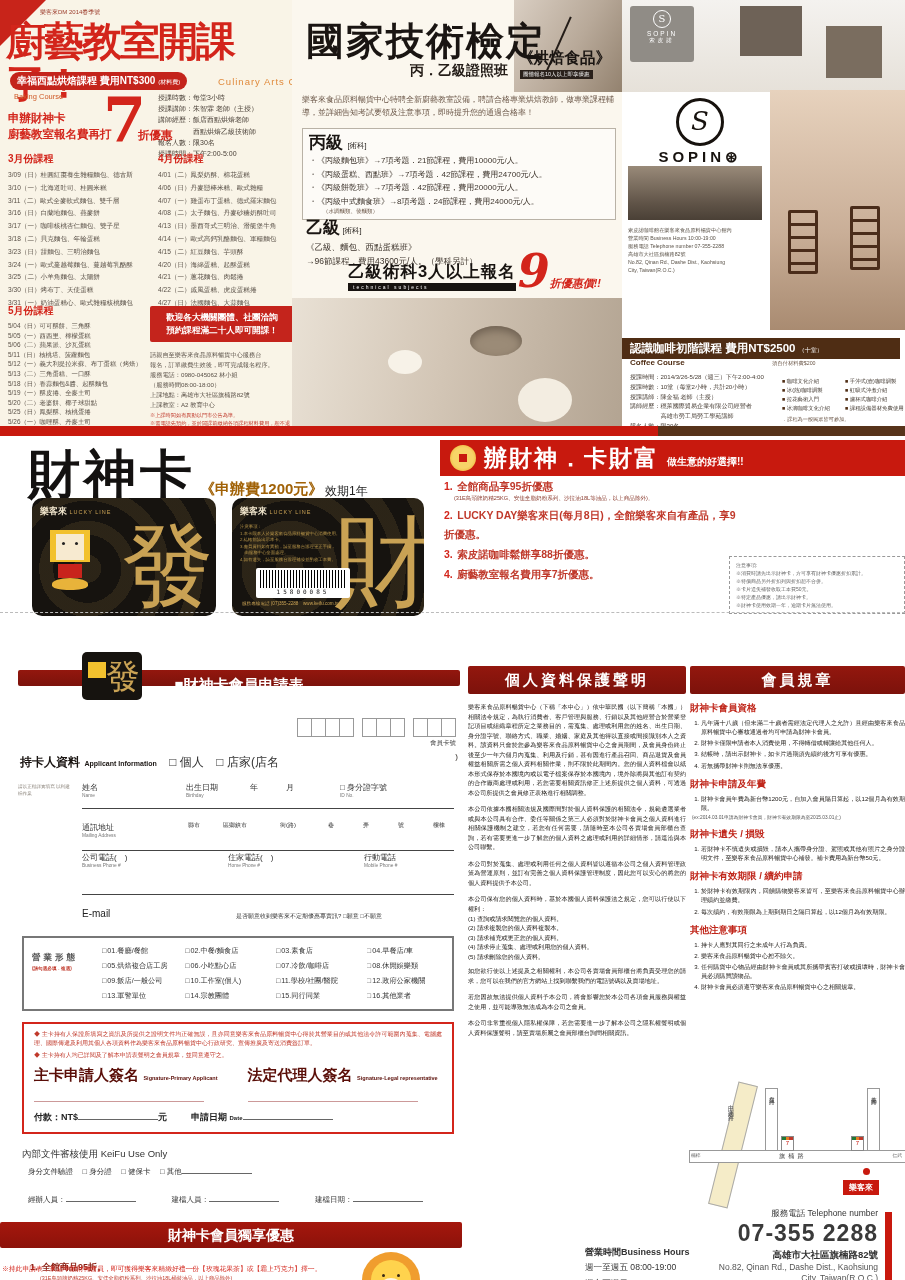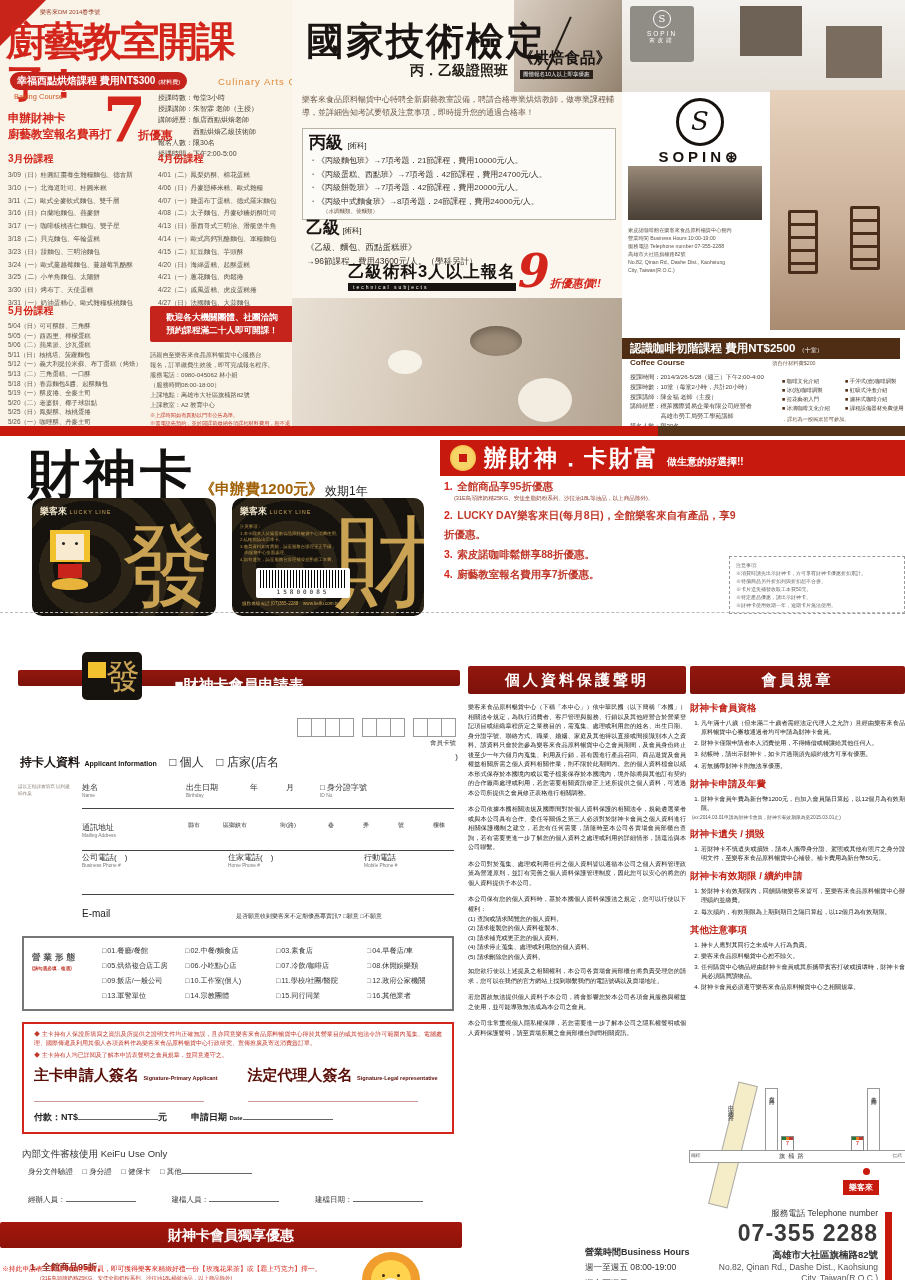--- a/index.html
+++ b/index.html
@@ -533,21 +533,21 @@
         <span class="cb">□ 個人</span>
         <span class="cb">□ 店家(店名</span>
         <span class="close">)</span>
       </div>
       <div class="sidenote">請以正楷詳實填寫 以利建檔作業</div>
 
       <div class="abs r1 flabel" style="left:64px;"><span>姓名</span><i>Name</i></div>
       <div class="abs r1 flabel" style="left:168px;"><span>出生日期</span><i>Birthday</i></div>
       <div class="abs r1 flabel" style="left:232px;">年</div>
       <div class="abs r1 flabel" style="left:268px;">月</div>
-      <div class="abs r1 flabel" style="left:302px;"><span>□ 身分證字號</span><i>ID No.</i></div>
+      <div class="abs r1 flabel" style="left:322px;"><span>□ 身分證字號</span><i>ID No.</i></div>
       <div class="uline" style="left:64px;top:148px;width:372px;"></div>
 
       <div class="abs r2 flabel" style="left:64px;"><span>通訊地址</span><i>Mailing Address</i></div>
       <div class="abs r2 funit" style="left:170px;">縣市</div>
       <div class="abs r2 funit" style="left:205px;">區鄉鎮市</div>
       <div class="abs r2 funit" style="left:262px;">街(路)</div>
       <div class="abs r2 funit" style="left:310px;">巷</div>
       <div class="abs r2 funit" style="left:345px;">弄</div>
       <div class="abs r2 funit" style="left:380px;">號</div>
       <div class="abs r2 funit" style="left:415px;">樓棟</div>

